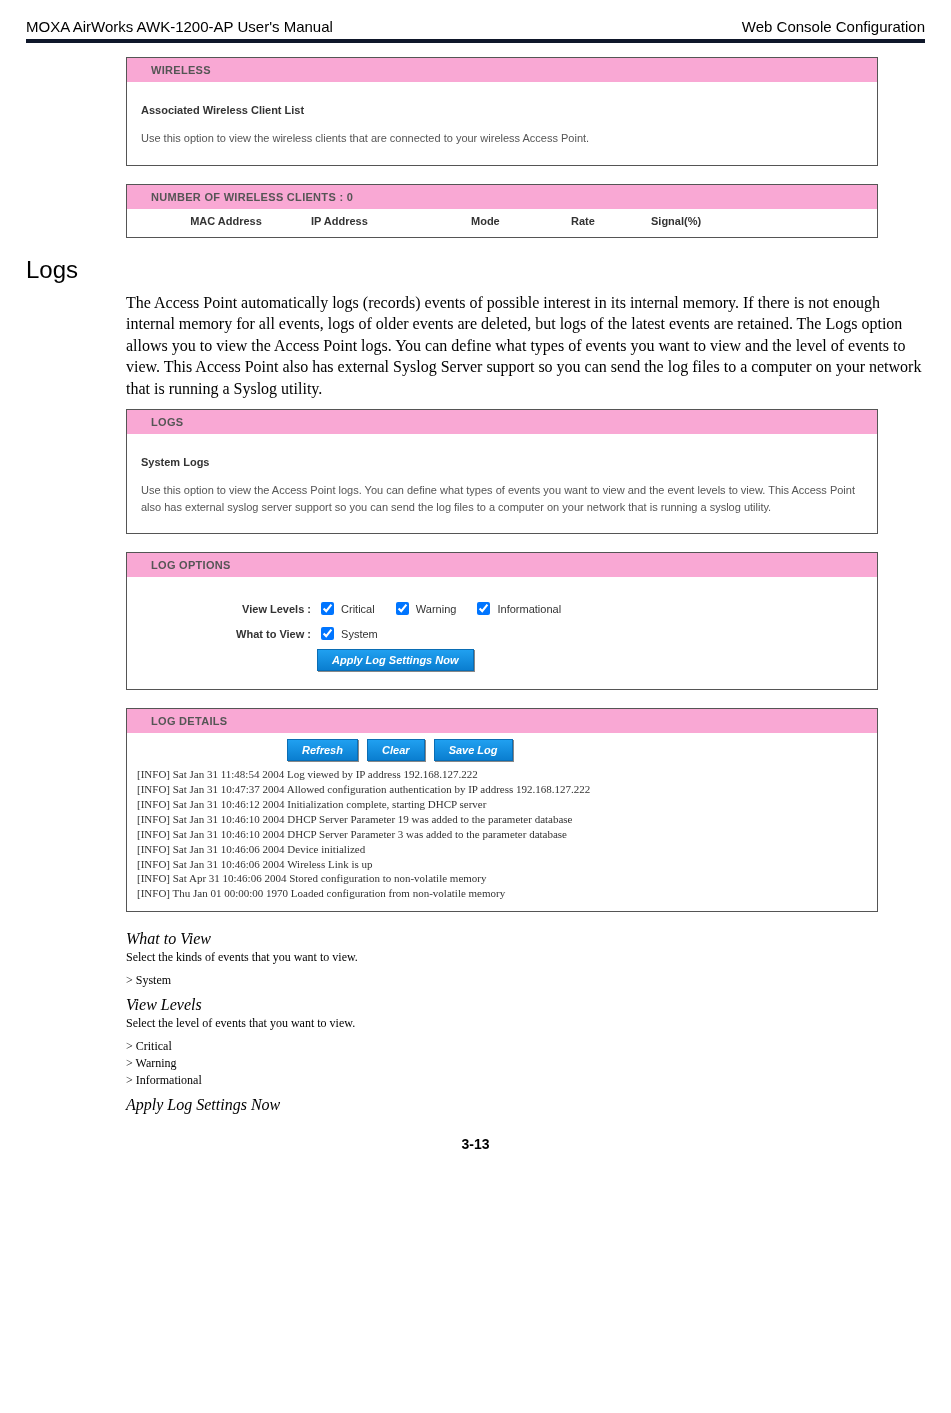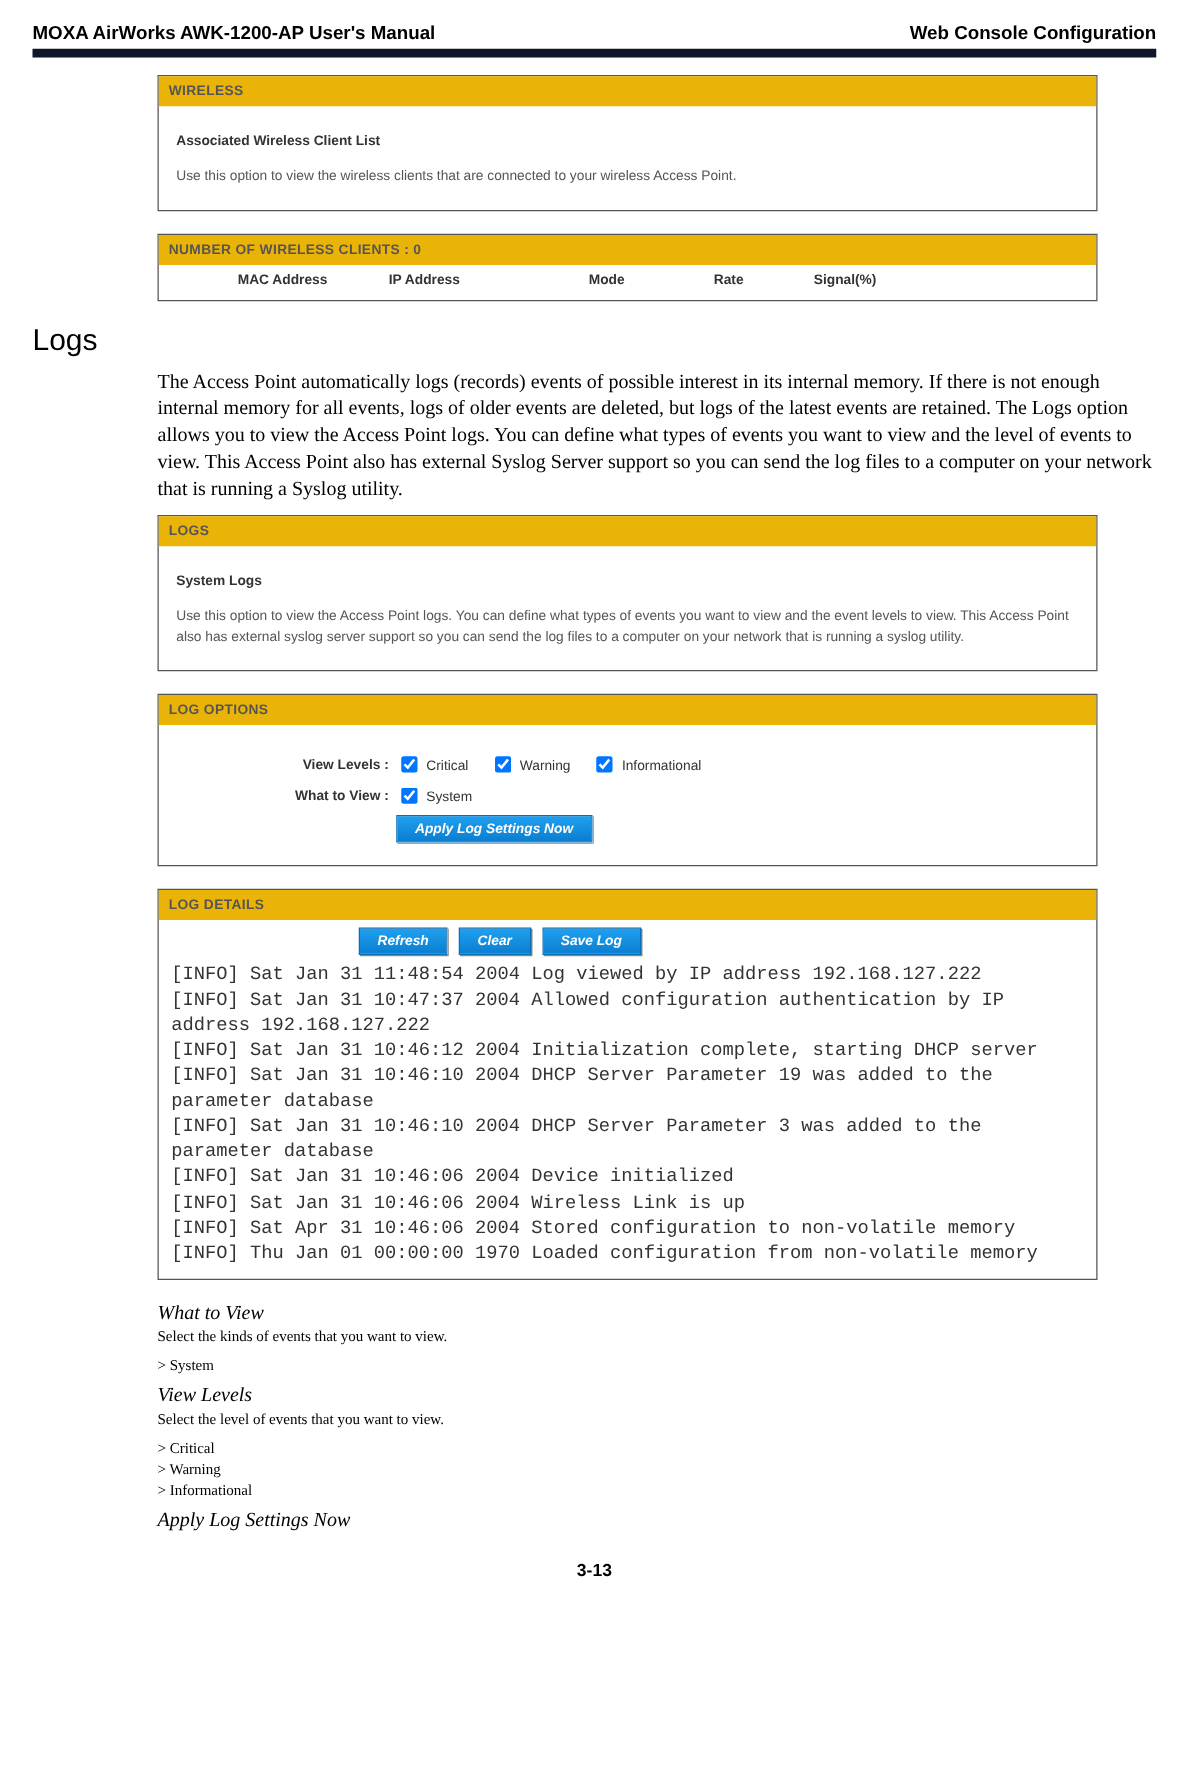--- a/index.html
+++ b/index.html
@@ -11,42 +11,42 @@
     width: 951px;
   }
   .page {
     padding: 18px 26px 30px 26px;
   }
   .running-head {
     display: flex;
     justify-content: space-between;
     font-family: Arial, Helvetica, sans-serif;
     font-size: 15px;
-    font-weight: bold;
+    font-weight: normal;
     padding-bottom: 4px;
-    border-bottom: 7px solid #0f172a;
+    border-bottom: 4px solid #0f172a;
     margin-bottom: 14px;
   }
   .figure {
     margin-left: 100px;
     margin-bottom: 14px;
   }
   .panel {
     border: 1px solid #555;
     font-family: Verdana, Arial, sans-serif;
     font-size: 11px;
     margin-bottom: 18px;
     width: 750px;
     color: #333;
   }
   .panel-header {
-    background: #eab308;
-    font-weight: bold;
-    font-size: 11px;
-    padding: 6px 8px;
+    background: #f9a8d4;
+    font-weight: bold;
+    font-size: 11px;
+    padding: 6px 24px;
     color: #555;
     letter-spacing: .3px;
   }
   .panel-body {
     padding: 22px 14px 18px 14px;
   }
   .panel-sub {
     font-weight: bold;
     font-size: 11px;
     margin-bottom: 14px;
@@ -109,22 +109,22 @@
     font-weight: bold;
     padding: 4px 14px;
     cursor: pointer;
     box-shadow: 1px 1px 0 #888;
     margin-right: 6px;
   }
   .btn-row { margin-left: 176px; }
   .log-details-btns { text-align: left; padding: 6px 0 6px 160px; }
   .log-lines {
     padding: 0 10px 10px 10px;
-    font-family: Liberation Mono, monospace;
-    font-size: 15px;
+    font-family: Liberation Serif, serif;
+    font-size: 11px;
     line-height: 1.35;
     color: #333;
   }
   .doc-sub {
     margin-left: 100px;
     font-family: "Times New Roman", Times, serif;
   }
   .doc-sub .term {
     font-style: italic;
     font-weight: normal;

